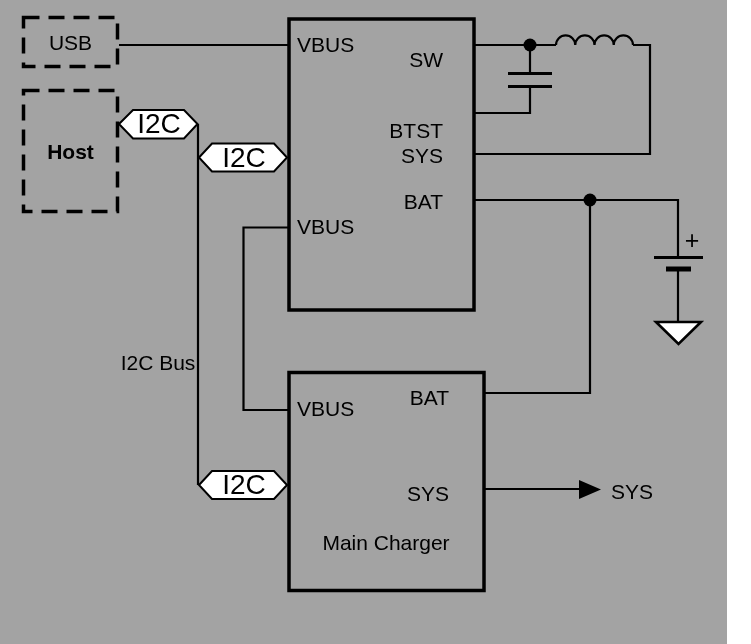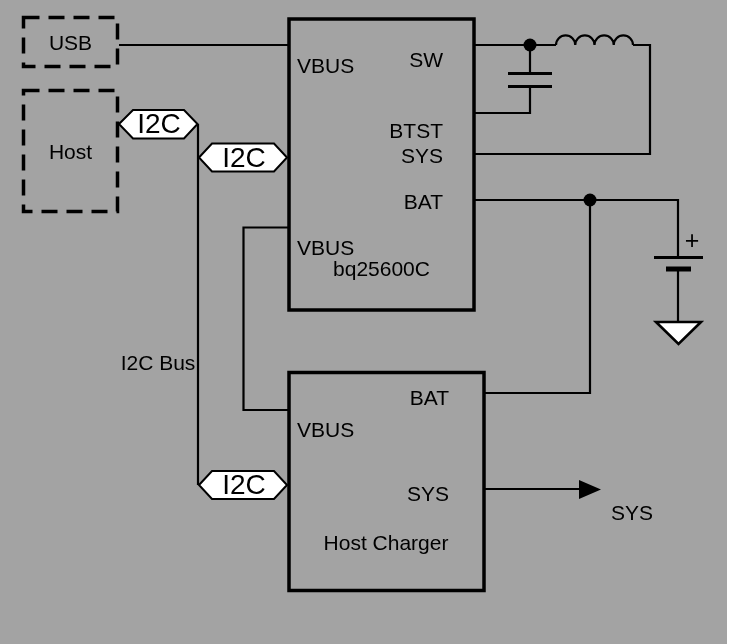--- a/index.html
+++ b/index.html
@@ -13,21 +13,21 @@
   }
   .canvas svg { position: absolute; left: 0; top: 0; }
   .lbl {
     position: absolute;
     font-size: 21px;
     color: #000000;
     white-space: nowrap;
     line-height: 1;
   }
   .c   { transform: translate(-50%, -50%); }   
-  .l   { transform: translateY(-50%); margin-top: 21px; }        
+  .l   { transform: translateY(-50%); }        
   .r   { transform: translateY(-50%); }        
   .tag { font-size: 28px; }
   .title { text-align: center; }
   .plus { font-size: 25px; }
 </style>
 </head>
 <body>
 
 <div class="canvas">
 
@@ -79,36 +79,35 @@
     <rect x="23.5" y="90.5" width="94" height="121" fill="none" stroke="#000000" stroke-width="3.5" stroke-dasharray="16 9"></rect>
     <rect x="289" y="19" width="185" height="291" fill="none" stroke="#000000" stroke-width="3.5"></rect>
     <rect x="289" y="372.5" width="195" height="218" fill="none" stroke="#000000" stroke-width="3.5"></rect>
 
     <polygon points="119,124 133,110 184,110 197.5,124 184,138.5 133,138.5" fill="#ffffff" stroke="#000000" stroke-width="2"></polygon>
     <polygon points="199,157.5 212,143.5 274,143.5 287,157.5 274,171.5 212,171.5" fill="#ffffff" stroke="#000000" stroke-width="2"></polygon>
     <polygon points="199,485 212,471 274,471 287,485 274,499 212,499" fill="#ffffff" stroke="#000000" stroke-width="2"></polygon>
   </svg>
 
   <div class="lbl c" style="left:70.5px; top:42px;">USB</div>
-  <div class="lbl c" style="left:70.5px; top:151px;">Host</div>
+  <div class="lbl c" style="left:70.5px; top:151px;font-weight:bold;">Host</div>
 
   <div class="lbl l" style="left:297px; top:44px;">VBUS</div>
   <div class="lbl l" style="left:297px; top:226px;">VBUS</div>
   <div class="lbl r" style="right:284px; top:59px;">SW</div>
   <div class="lbl r" style="right:284px; top:112px;margin-top:18px;">BTST</div>
   <div class="lbl r" style="right:284px; top:155px;">SYS</div>
   <div class="lbl r" style="right:284px; top:201px;">BAT</div>
 
-  <div class="lbl title c" style="left:381.5px; top:268px;">bq25600C</div>
 
   <div class="lbl l" style="left:297px; top:408px;">VBUS</div>
   <div class="lbl r" style="right:278px; top:397px;">BAT</div>
   <div class="lbl r" style="right:278px; top:493px;">SYS</div>
 
-  <div class="lbl title c" style="left:386px; top:542px;">Host Charger</div>
+  <div class="lbl title c" style="left:386px; top:542px;">Main Charger</div>
 
   <div class="lbl tag c" style="left:159px; top:124px;">I2C</div>
   <div class="lbl tag c" style="left:244px; top:157.5px;">I2C</div>
   <div class="lbl tag c" style="left:244px; top:485px;">I2C</div>
 
   <div class="lbl c" style="left:158px; top:362px;">I2C Bus</div>
 
   <div class="lbl l" style="left:611px; top:491px;">SYS</div>
 
   <div class="lbl plus c" style="left:692px; top:240px;">+</div>

